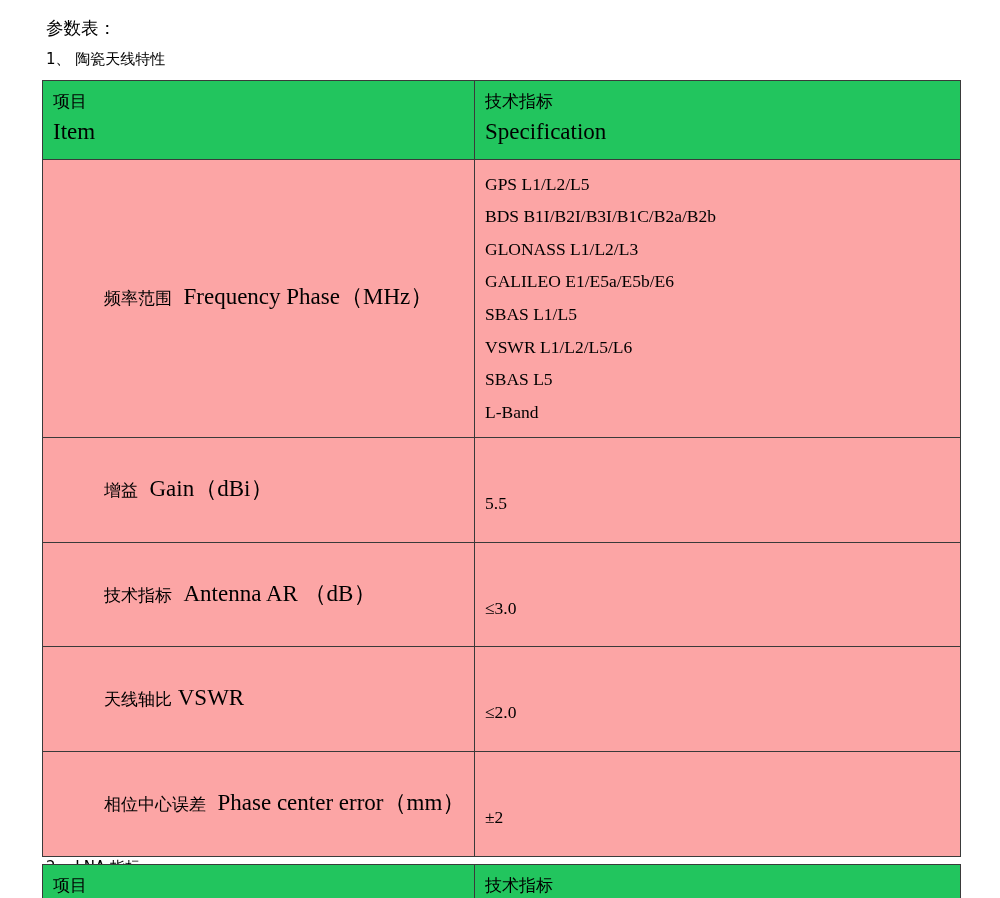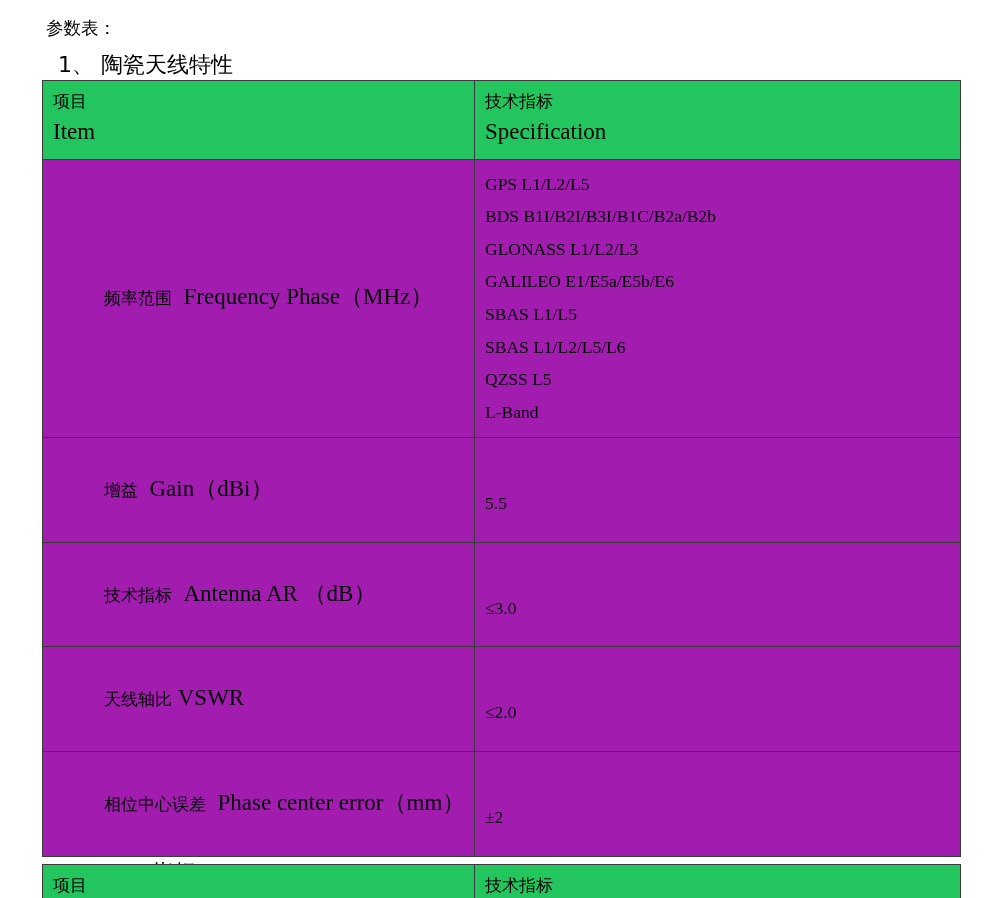--- a/index.html
+++ b/index.html
@@ -23,25 +23,24 @@
   }
   .intro {
     position: absolute;
     left: 46px;
     top: 16px;
     font-size: 17.5px;
     line-height: 1.45;
     font-family: "DejaVu Sans", sans-serif;
   }
   .section-heading {
-    font-size: 22px;
+    font-size: 15px;
     line-height: 1.5;
     font-family: "DejaVu Sans", sans-serif;
     white-space: pre;
-    margin-left: 12px;
   }
   .heading-1 {
     position: absolute;
     left: 46px;
     top: 48px;
   }
   .heading-2 {
     position: absolute;
     left: 46px;
     top: 856px;
@@ -57,21 +56,21 @@
   table.spec.t1 { top: 80px; }
   table.spec.t2 { top: 864px; }
   table.spec col.c1 { width: 432px; }
   table.spec col.c2 { width: 486px; }
   table.spec td {
     border: 1px solid #3a3a3a;
     padding: 8px 10px 9px 10px;
     vertical-align: middle;
     font-size: 17px;
     line-height: 1.52;
-    background: #a21caf;
+    background: #fca5a5;
   }
   table.spec td.header-cell {
     background: #22c55e;
   }
   .cn {
     font-family: "DejaVu Sans", sans-serif;
     font-size: 17px;
   }
   .en {
     font-family: "Liberation Serif", serif;
@@ -129,22 +128,22 @@
             <span class="cn">频率范围</span><span class="en">&nbsp; </span><span class="en">Frequency Phase（MHz）</span>
           </div>
         </td>
         <td>
           <div class="freq-list">
             <div>GPS L1/L2/L5</div>
             <div>BDS B1I/B2I/B3I/B1C/B2a/B2b</div>
             <div>GLONASS L1/L2/L3</div>
             <div>GALILEO E1/E5a/E5b/E6</div>
             <div>SBAS L1/L5</div>
-            <div>SBAS L1/L2/L5/L6</div>
-            <div>QZSS L5</div>
+            <div>VSWR L1/L2/L5/L6</div>
+            <div>SBAS L5</div>
             <div>L-Band</div>
           </div>
         </td>
       </tr>
 
       <tr>
         <td>
           <div class="cell-label">
             <span class="cn">增益</span><span class="en">&nbsp; </span><span class="en">Gain（dBi）</span>
           </div>

